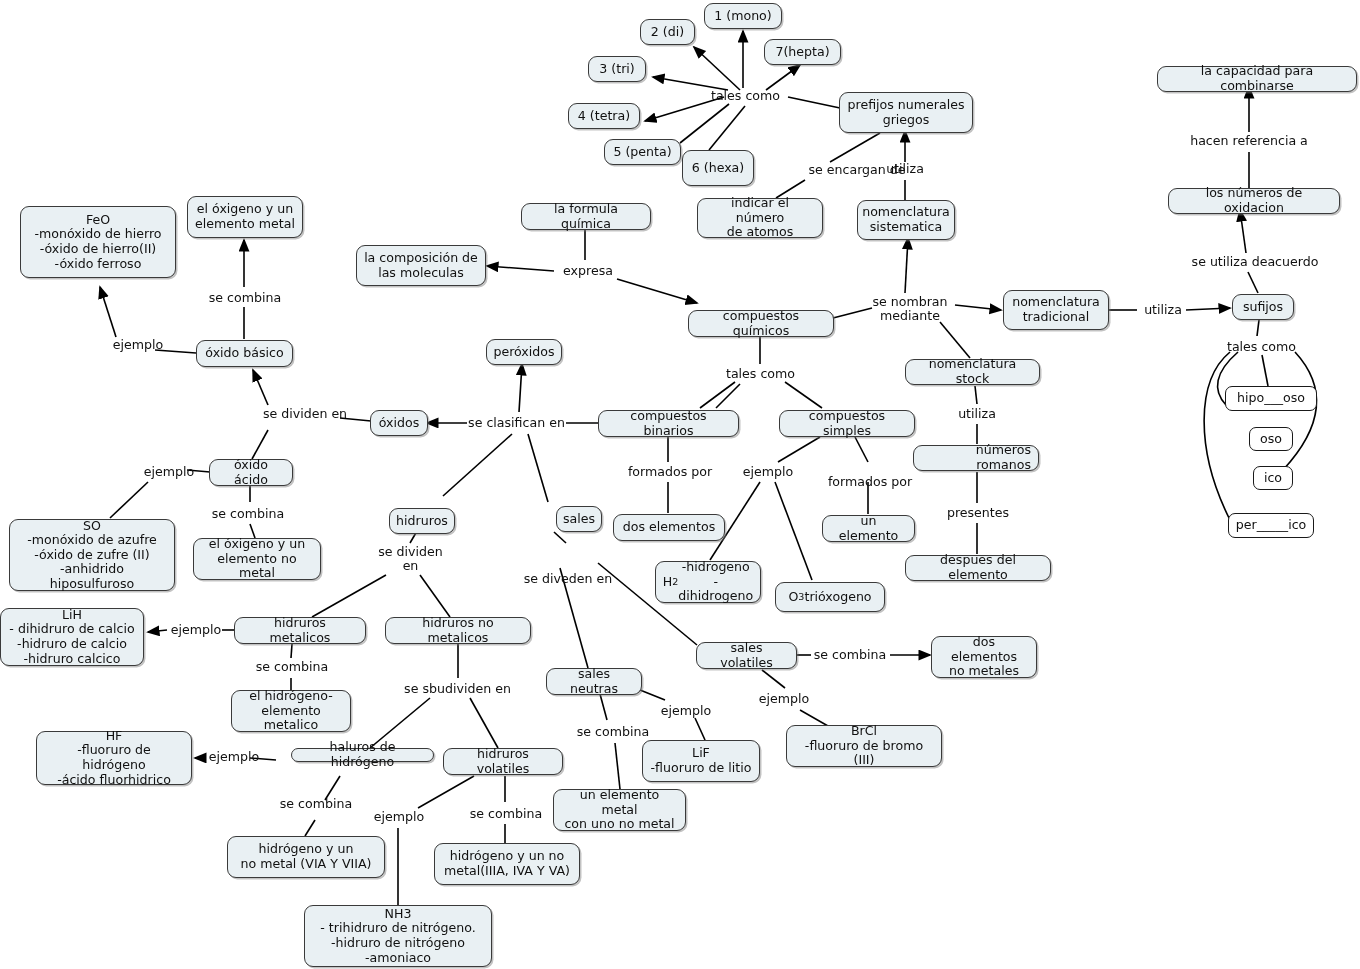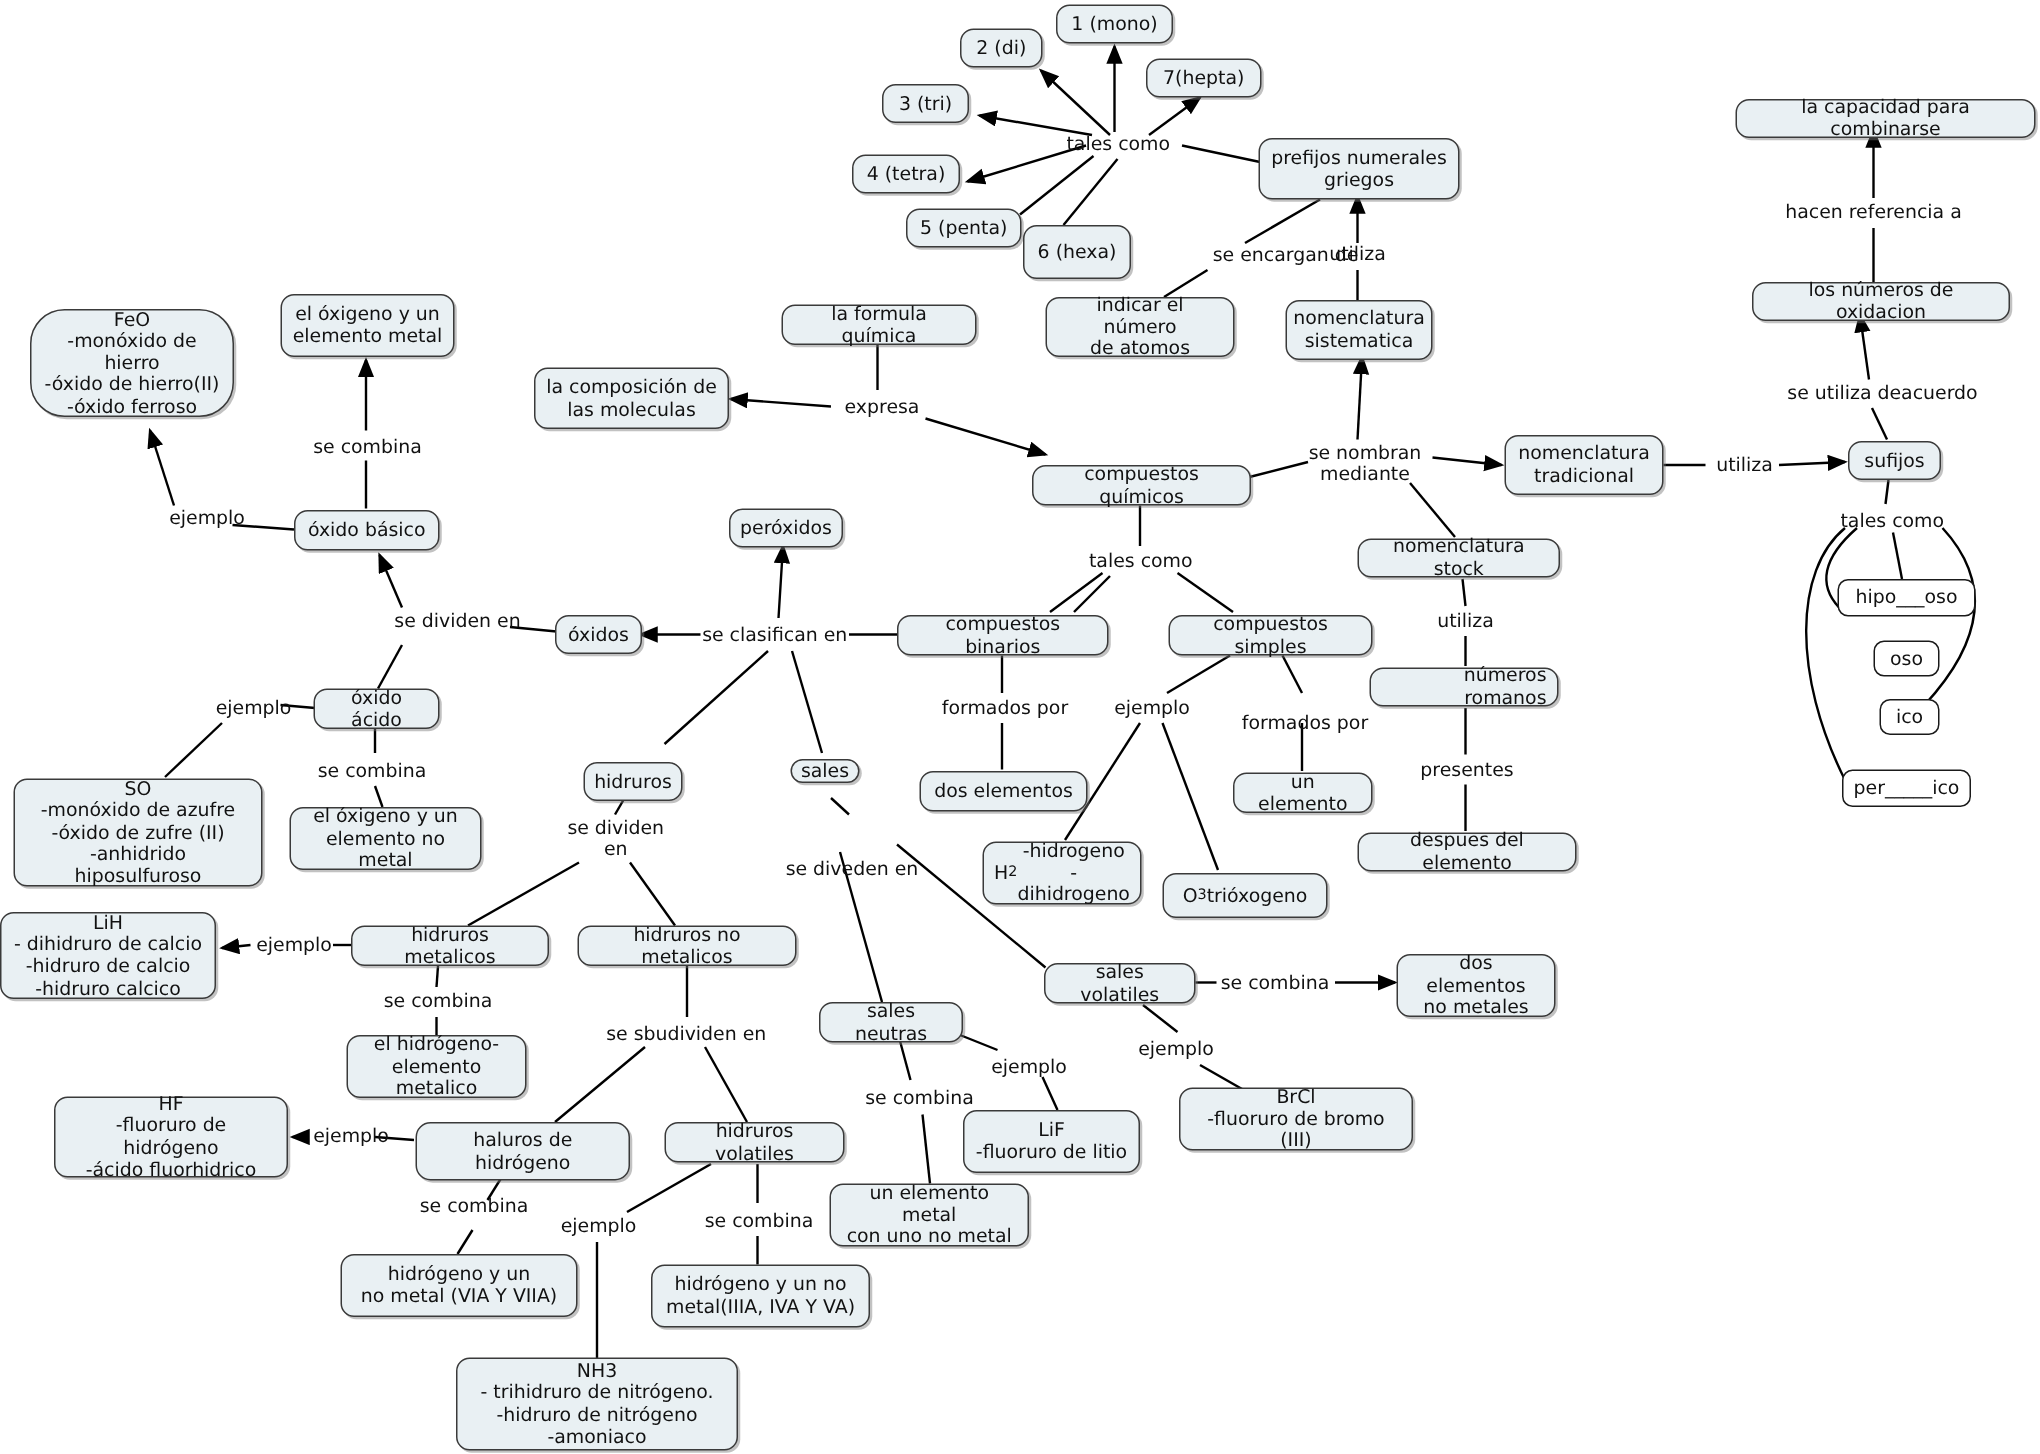--- a/index.html
+++ b/index.html
@@ -278,30 +278,30 @@
   <div class="label" style="left:825px;top:473px;width:90px;height:18px;">formados por</div>
   <div class="node" style="left:822px;top:515px;width:93px;height:27px;">un elemento</div>
 
   <div class="node" style="left:655px;top:561px;width:106px;height:42px;">H<sub>2</sub> -hidrogeno<br>-dihidrogeno</div>
   <div class="node" style="left:775px;top:582px;width:110px;height:30px;">O<sub>3</sub> trióxogeno</div>
 
   <div class="label" style="left:464px;top:414px;width:105px;height:18px;">se clasifican en</div>
   <div class="node" style="left:486px;top:339px;width:76px;height:26px;">peróxidos</div>
   <div class="node" style="left:370px;top:410px;width:58px;height:26px;">óxidos</div>
   <div class="node" style="left:389px;top:508px;width:66px;height:26px;">hidruros</div>
-  <div class="node" style="left:527px;top:506px;width:46px;height:16px;border-radius:11px;">sales</div>
+  <div class="node" style="left:556px;top:506px;width:46px;height:26px;">sales</div>
 
   <div class="label" style="left:255px;top:405px;width:100px;height:18px;">se dividen en</div>
   <div class="node" style="left:196px;top:340px;width:97px;height:27px;">óxido básico</div>
   <div class="node" style="left:209px;top:459px;width:84px;height:27px;">óxido ácido</div>
   <div class="label" style="left:205px;top:289px;width:80px;height:18px;">se combina</div>
   <div class="node" style="left:187px;top:196px;width:116px;height:42px;">el óxigeno y un
 elemento metal</div>
   <div class="label" style="left:107px;top:336px;width:62px;height:18px;">ejemplo</div>
-  <div class="node" style="left:20px;top:206px;width:136px;height:72px;border-radius:23px;">FeO
+  <div class="node" style="left:20px;top:206px;width:156px;height:72px;">FeO
 -monóxido de hierro
 -óxido de hierro(II)
 -óxido ferroso</div>
   <div class="label" style="left:208px;top:505px;width:80px;height:18px;">se combina</div>
   <div class="node" style="left:193px;top:538px;width:128px;height:42px;">el óxigeno y un
 elemento no metal</div>
   <div class="label" style="left:138px;top:463px;width:62px;height:18px;">ejemplo</div>
   <div class="node" style="left:9px;top:519px;width:166px;height:72px;">SO
 -monóxido de azufre
 -óxido de zufre (II)
@@ -314,21 +314,21 @@
   <div class="label" style="left:165px;top:621px;width:62px;height:18px;">ejemplo</div>
   <div class="node" style="left:0px;top:608px;width:144px;height:58px;">LiH
 - dihidruro de calcio
 -hidruro de calcio
 -hidruro calcico</div>
   <div class="label" style="left:252px;top:658px;width:80px;height:18px;">se combina</div>
   <div class="node" style="left:231px;top:690px;width:120px;height:42px;">el hidrógeno-
 elemento metalico</div>
 
   <div class="label" style="left:400px;top:680px;width:115px;height:18px;">se sbudividen en</div>
-  <div class="node" style="left:277px;top:748px;width:143px;height:39px;border-radius:10px;">haluros de hidrógeno</div>
+  <div class="node" style="left:291px;top:748px;width:143px;height:14px;border-radius:10px;">haluros de hidrógeno</div>
   <div class="node" style="left:443px;top:748px;width:120px;height:27px;">hidruros volatiles</div>
   <div class="label" style="left:203px;top:748px;width:62px;height:18px;">ejemplo</div>
   <div class="node" style="left:36px;top:731px;width:156px;height:54px;">HF
 -fluoruro de hidrógeno
 -ácido fluorhidrico</div>
   <div class="label" style="left:276px;top:795px;width:80px;height:18px;">se combina</div>
   <div class="node" style="left:227px;top:836px;width:158px;height:42px;">hidrógeno y un
 no metal (VIA Y VIIA)</div>
   <div class="label" style="left:368px;top:808px;width:62px;height:18px;">ejemplo</div>
   <div class="node" style="left:304px;top:905px;width:188px;height:62px;">NH3

